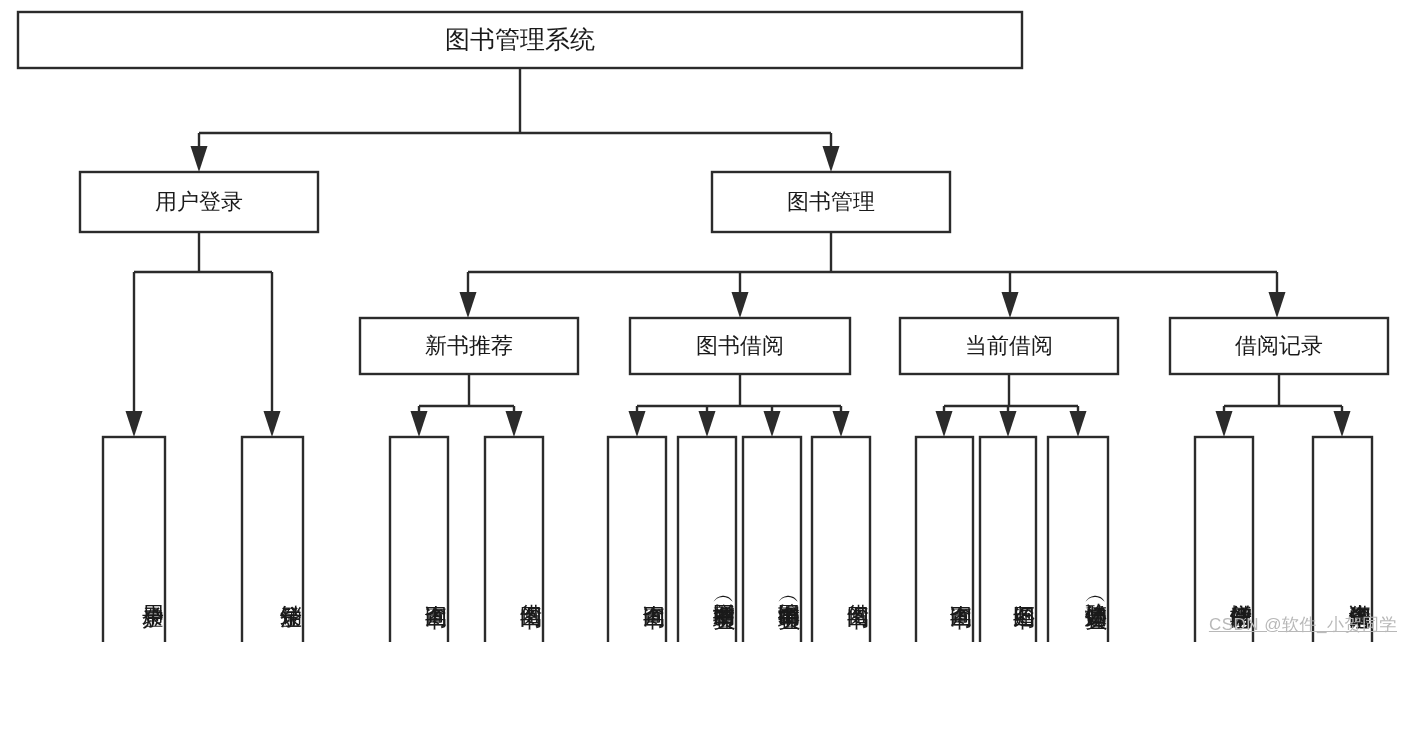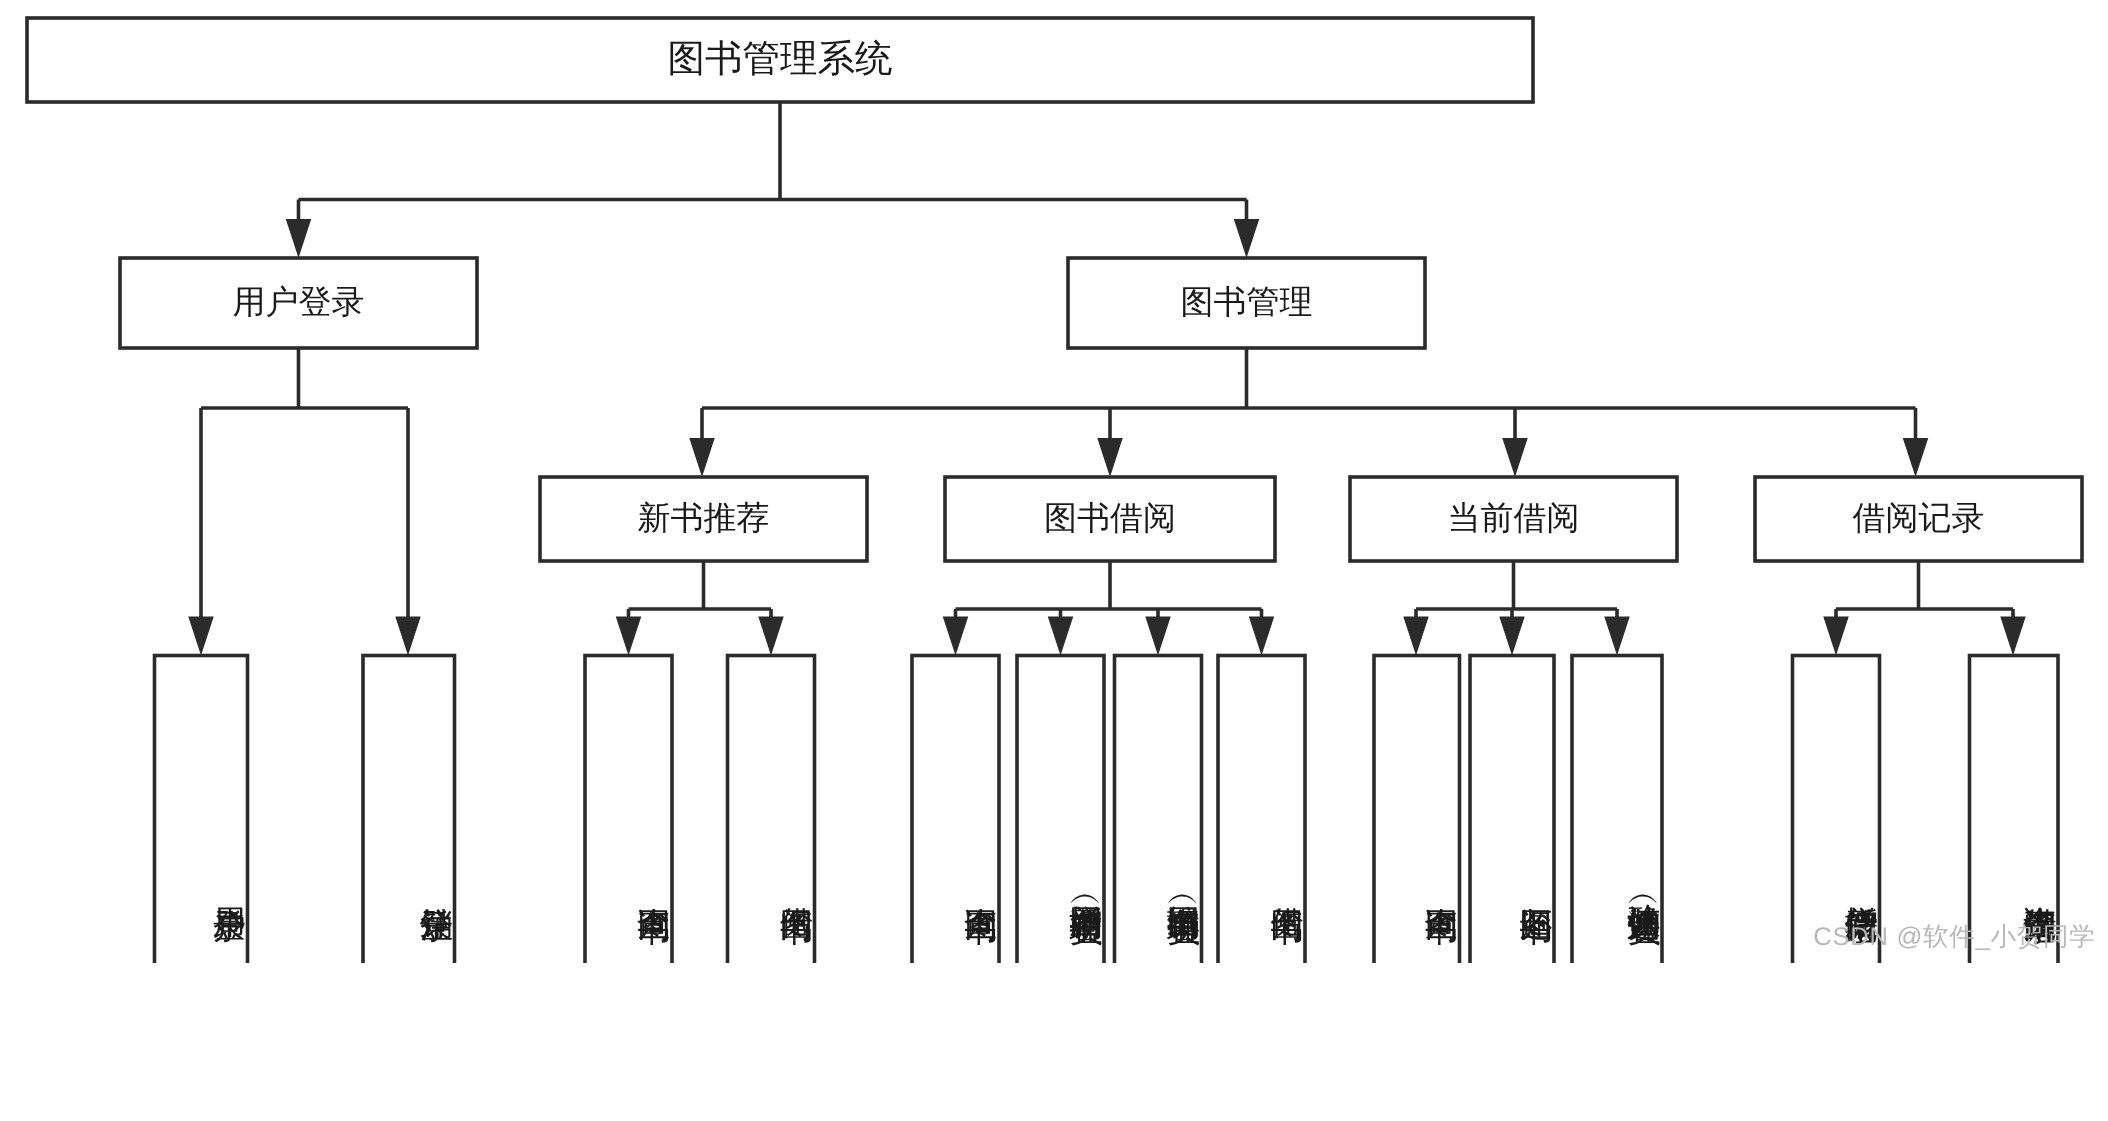--- a/index.html
+++ b/index.html
@@ -68,20 +68,21 @@
   }
   .watermark {
     position: absolute;
     right: 8px;
     bottom: 6px;
     font-family: "Liberation Sans", "DejaVu Sans", sans-serif;
     font-size: 17px;
     color: #b8b8b8;
     letter-spacing: 0.5px;
     white-space: nowrap;
+    text-decoration: underline;
   }
 </style>
 </head>
 <body>
 
 <div id="canvas">
 
   <svg class="diagram" viewBox="0 0 1405 747">
     <g id="connectors-layer">
         <line x1="520" y1="68" x2="520" y2="133" class="conn"></line>

